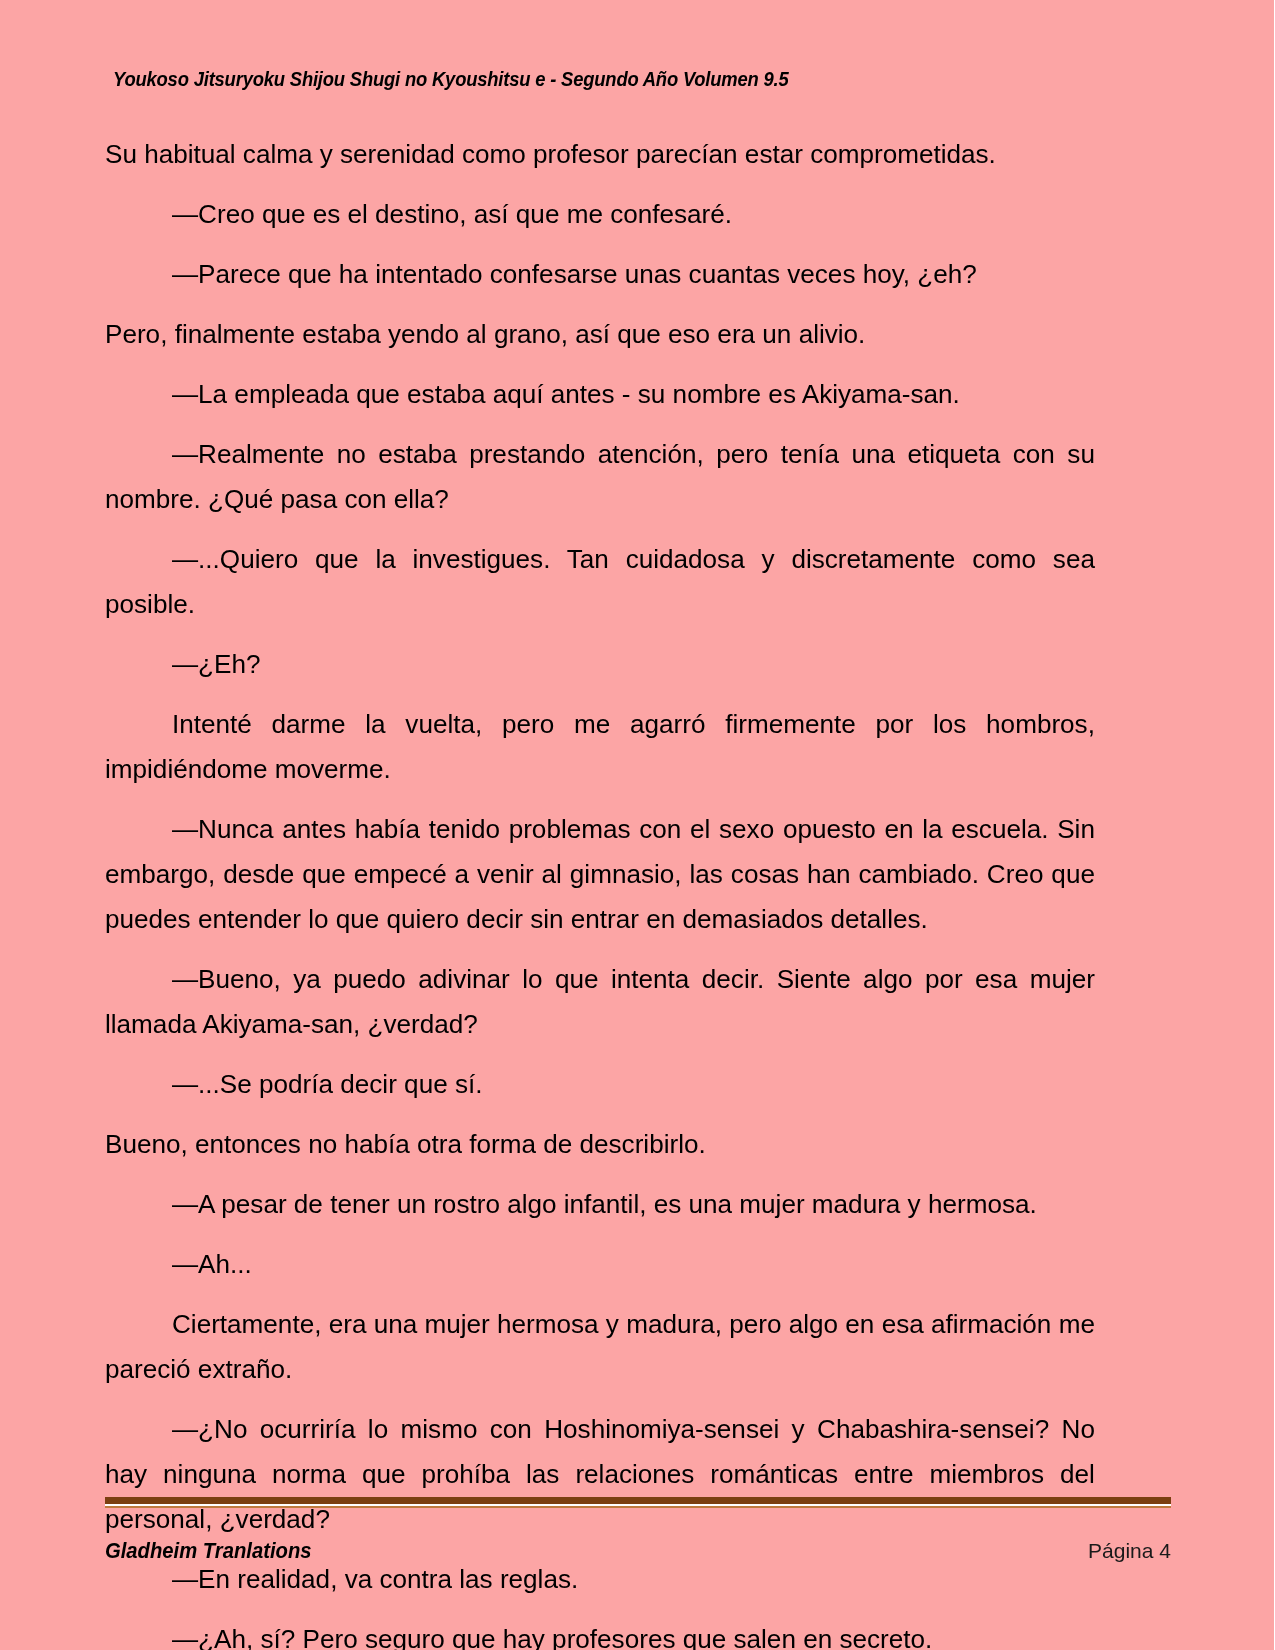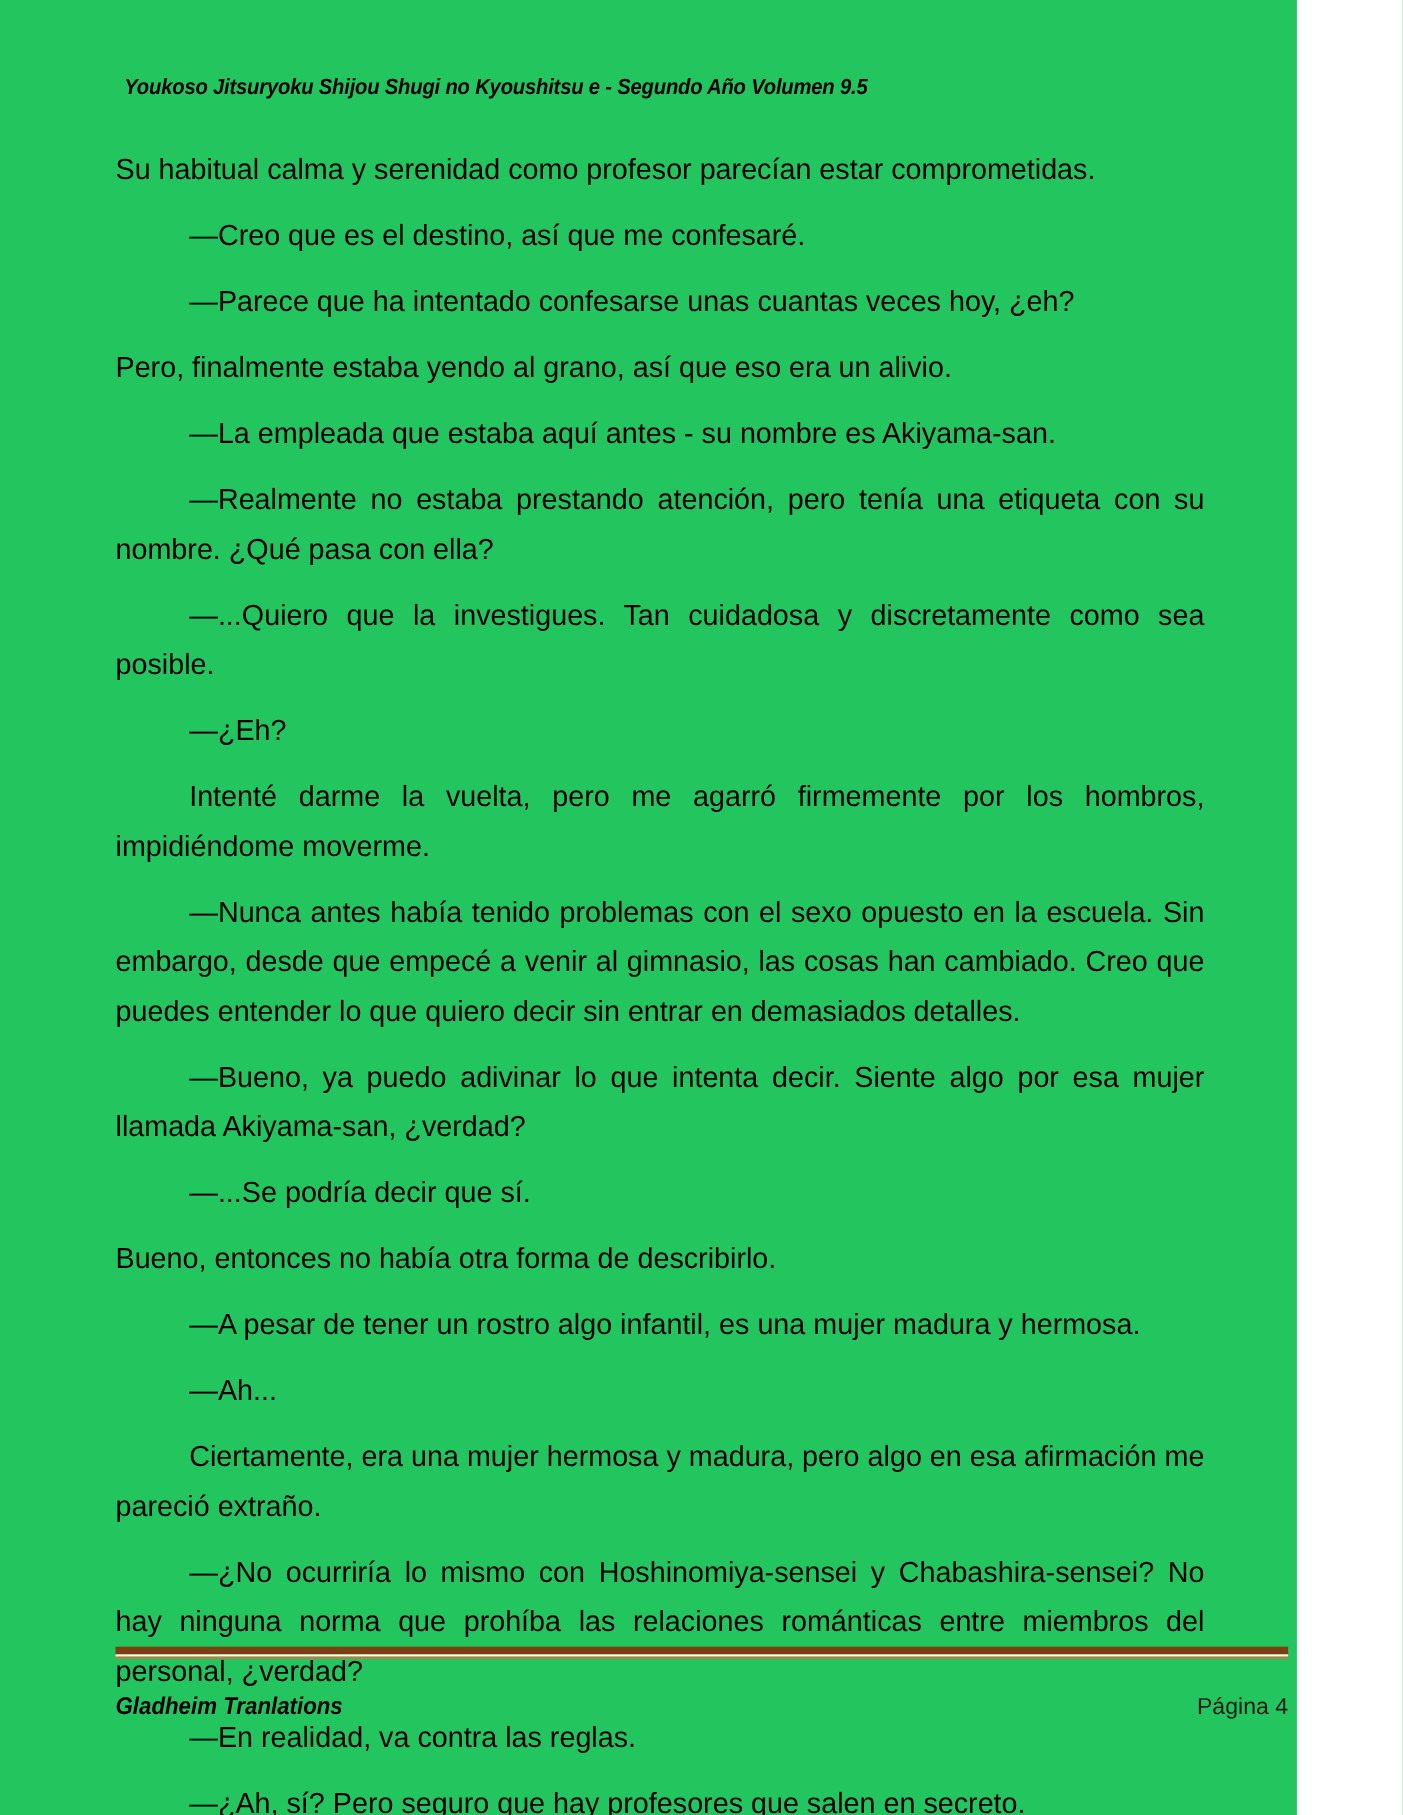--- a/index.html
+++ b/index.html
@@ -2,23 +2,23 @@
 <html><head>
 <meta charset="utf-8">
 <style>
   html, body {
     margin: 0;
     padding: 0;
     background: #ffffff;
   }
   .page {
     position: relative;
-    width: 1179px;
+    width: 1274px;
     height: 1650px;
-    background: #22c55e;
+    background: #fca5a5;
     box-sizing: border-box;
     overflow: hidden;
     font-family: "Liberation Sans", sans-serif;
   }
 
   
   .header {
     position: absolute;
     left: 113px;
     top: 68px;

